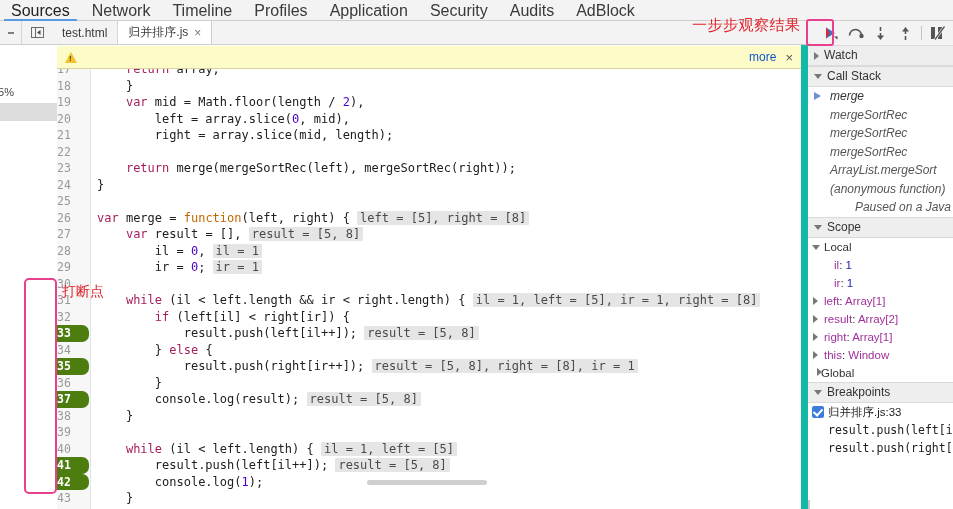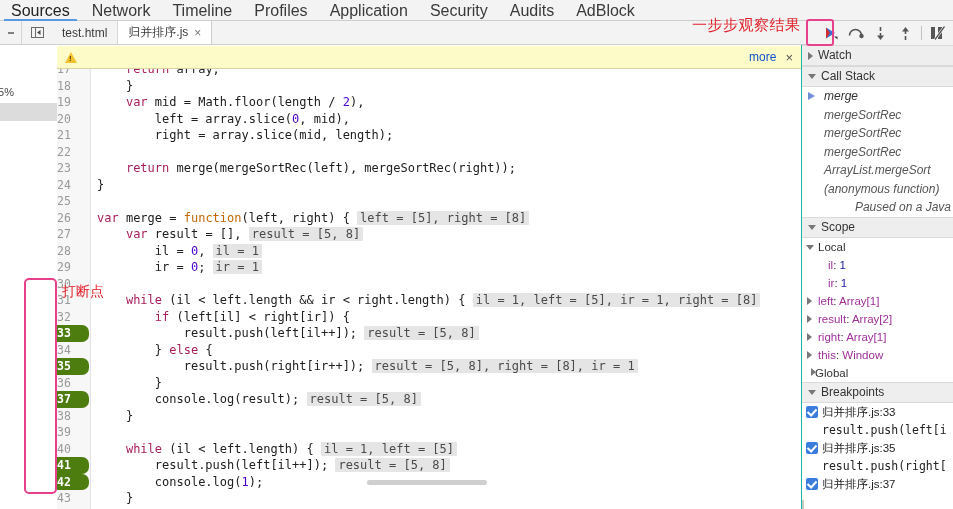--- a/index.html
+++ b/index.html
@@ -183,21 +183,21 @@
     background: transparent;
   }
   .hscroll .thumb {
     position: absolute; left: 310px; top: 1px; width: 120px; height: 5px;
     background: #cfcfcf; border-radius: 3px;
   }
 
   
   .sidebar {
     position: absolute; right: 0; top: 45px; width: 152px; height: 464px;
-    background: #fff; border-left: 1px solid #14b8a6;
+    background: #fff; border-left: 7px solid #14b8a6;
     overflow: hidden; font-size: 12px;
   }
   .sec-head {
     height: 21px; line-height: 21px;
     background: #eeeeee; border-bottom: 1px solid #dadada; border-top: 1px solid #dadada;
     padding-left: 6px; color: #333; font-size: 12px;
     display: flex; align-items: center; gap: 5px;
     cursor: default;
   }
   .tri { width: 0; height: 0; display: inline-block; }
@@ -515,27 +515,19 @@
     <div class="sec-head">
       <i class="tri down"></i>
       <span>Breakpoints</span>
     </div>
     <div id="bpList">
         <div class="bp-row">
           <div class="cbx"></div>
           <span>归并排序.js:33</span>
         </div>
         <div class="bp-src">result.push(left[i</div>
-        <div class="bp-row">
-          <div class="cbx"></div>
-          <span>归并排序.js:35</span>
-        </div>
         <div class="bp-src">result.push(right[</div>
-        <div class="bp-row">
-          <div class="cbx"></div>
-          <span>归并排序.js:37</span>
-        </div>
       </div>
 
     <div class="sb-scroll-mark"></div>
   </div>
 
 </div>
 
 </body></html>

